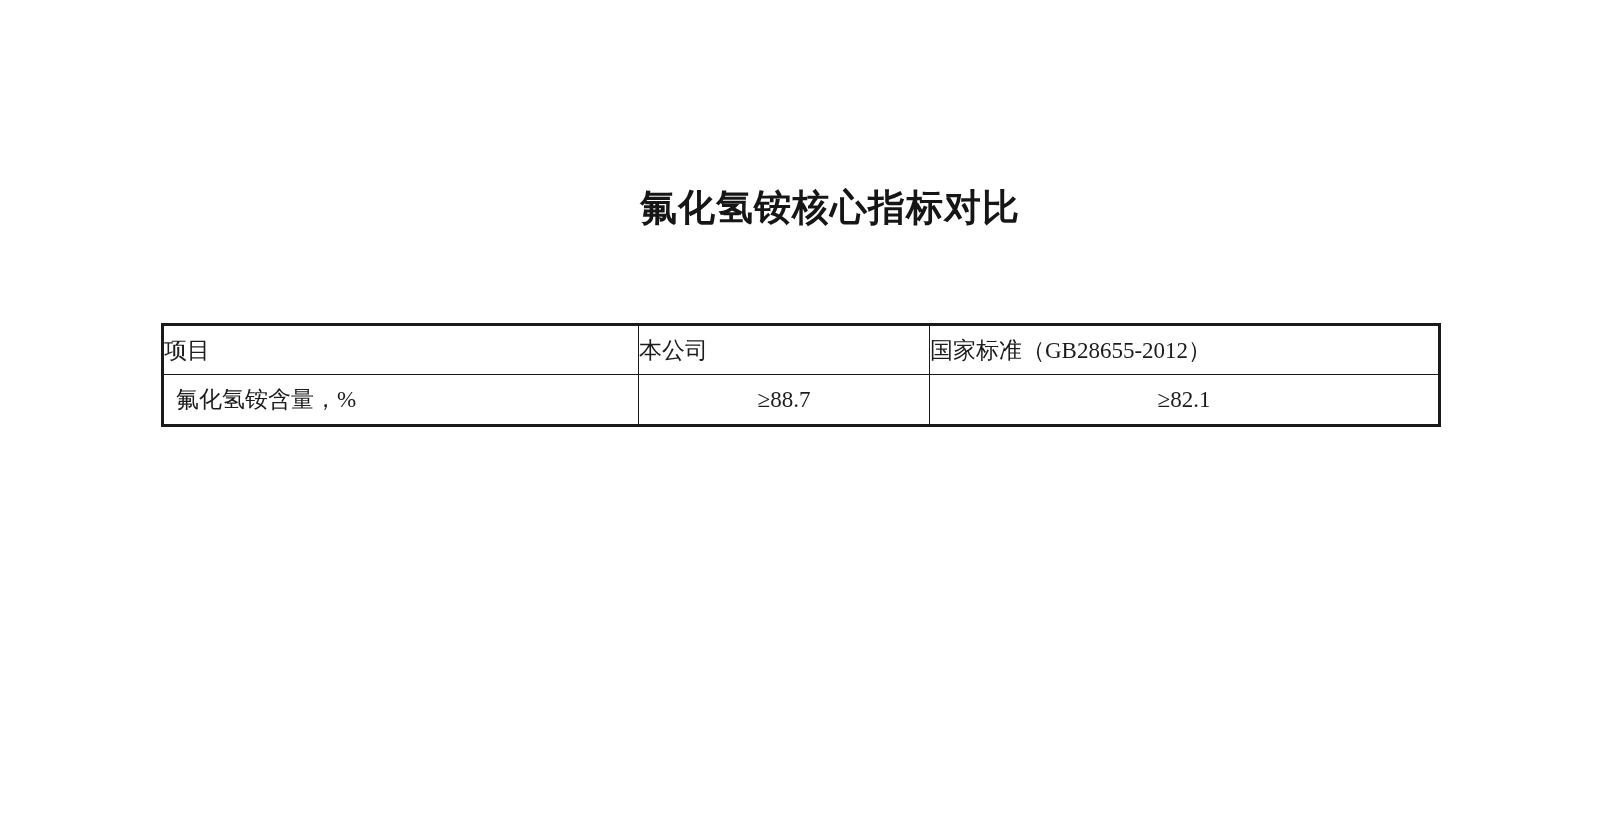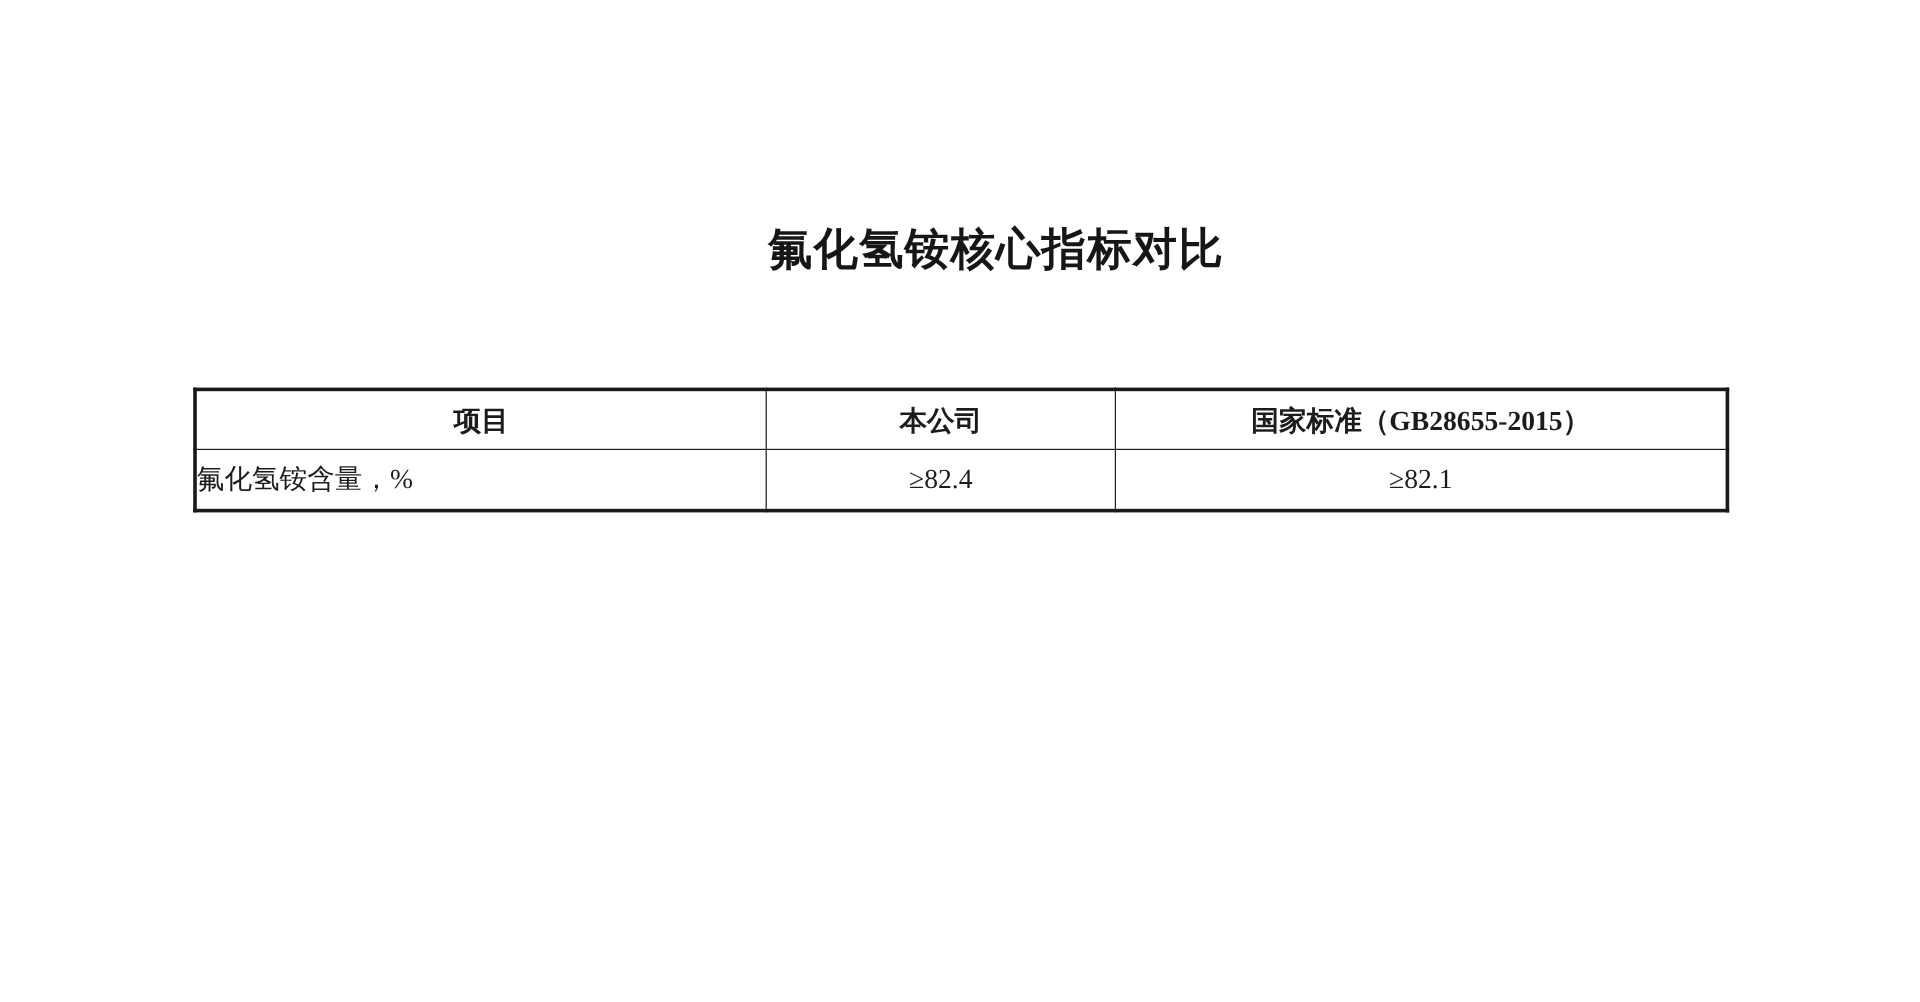--- a/index.html
+++ b/index.html
@@ -41,29 +41,29 @@
   .spec-table td {
     border: 1.5px solid #1a1a1a;
     font-size: 23px;
     vertical-align: middle;
     background: #ffffff;
     overflow: hidden;
     white-space: nowrap;
   }
   .spec-table th {
     height: 50px;
-    font-weight: bold;
-    text-align: center;
+    font-weight: normal;
+    text-align: left;
   }
   .spec-table td {
     height: 51px;
   }
   .cell-item {
     text-align: left;
-    padding-left: 0;
+    padding-left: 12px;
   }
   .cell-value {
     text-align: center;
   }
   .col-item { width: 476px; }
   .col-company { width: 291px; }
   .col-national { width: 510px; }
 </style>
 </head>
 <body>
@@ -75,25 +75,25 @@
   <table class="spec-table">
     <colgroup>
       <col class="col-item">
       <col class="col-company">
       <col class="col-national">
     </colgroup>
     <thead>
       <tr>
         <th>项目</th>
         <th>本公司</th>
-        <th>国家标准（GB28655-2015）</th>
+        <th>国家标准（GB28655-2012）</th>
       </tr>
     </thead>
     <tbody>
       <tr>
         <td class="cell-item">氟化氢铵含量，%</td>
-        <td class="cell-value">≥82.4</td>
+        <td class="cell-value">≥88.7</td>
         <td class="cell-value">≥82.1</td>
       </tr>
     </tbody>
   </table>
 
 </div>
 
 </body></html>

